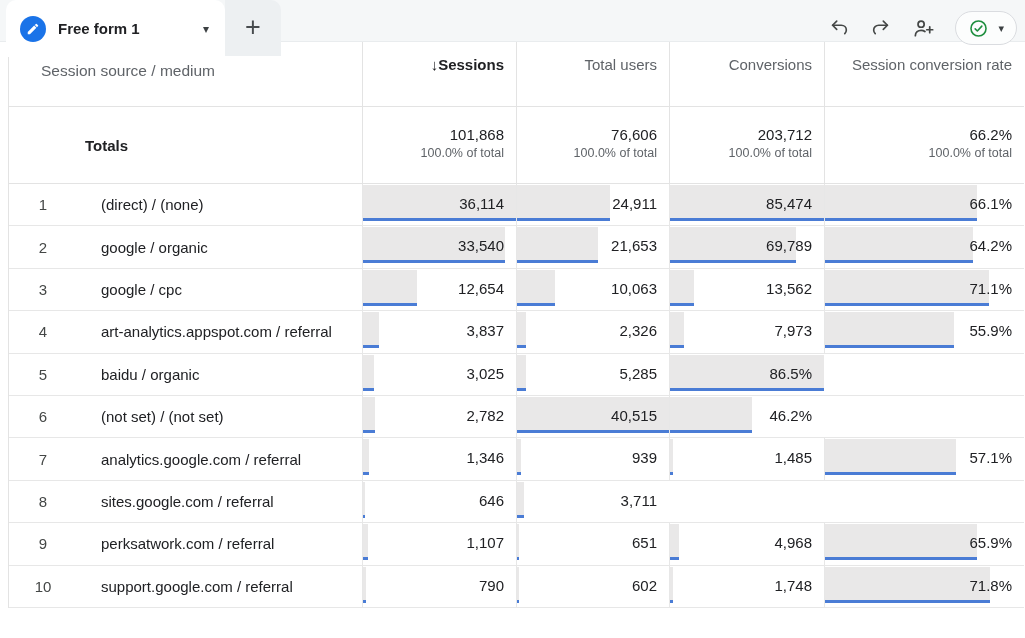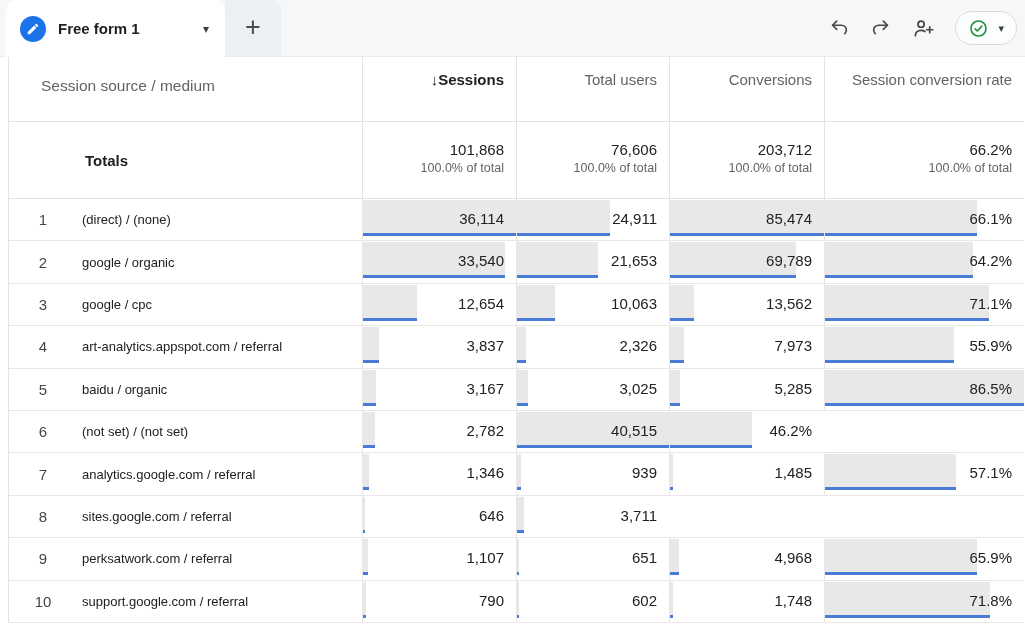--- a/index.html
+++ b/index.html
@@ -15,21 +15,21 @@
   }
   *{box-sizing:border-box;}
   html,body{margin:0;padding:0;}
   body{
     width:1025px;height:638px;background:#fff;overflow:hidden;
     font-family:"Liberation Sans", sans-serif;
     -webkit-font-smoothing:antialiased;
   }
   
   .tabbar{
-    height:57px;background:#f5f7f8;border-bottom:1px solid #e9ecee;
+    height:42px;background:#f5f7f8;border-bottom:1px solid #e9ecee;
     display:flex;align-items:flex-start;
   }
   .tab{
     height:57px;width:219px;margin-left:6px;background:#fff;
     border-radius:10px 10px 0 0;display:flex;align-items:center;
     padding:0 12px 0 14px;cursor:pointer;
   }
   .tab-icon-circle{
     width:26px;height:26px;border-radius:50%;background:var(--accent-blue);
     display:flex;align-items:center;justify-content:center;flex:0 0 auto;
@@ -66,21 +66,21 @@
   .th-metric.sorted{color:var(--text-primary);font-weight:700;}
   .sort-arrow{font-weight:700;}
   .totals{height:77px;border-bottom:1px solid var(--border);}
   .t-dim{padding:30px 0 0 76px;font-size:15px;font-weight:700;color:var(--text-primary);}
   .t-metric{border-left:1px solid var(--border);text-align:right;padding:19px 12px 0 0;}
   .t-val{font-size:15px;font-weight:400;color:var(--text-primary);}
   .t-sub{margin-top:3px;font-size:12.5px;color:var(--text-secondary);}
   .trow{height:42.4px;border-bottom:1px solid var(--border-light);cursor:pointer;}
   .r-dim{display:flex;align-items:center;}
   .r-rank{width:68px;text-align:center;font-size:15px;color:var(--icon-gray);}
-  .r-label{margin-left:5px;font-size:13px;color:var(--text-primary);white-space:nowrap;}
+  .r-label{margin-left:24px;font-size:15px;color:var(--text-primary);white-space:nowrap;}
   .r-metric{position:relative;border-left:1px solid var(--border-light);}
   .fill{position:absolute;left:0;top:1px;height:33px;background:var(--bar-fill);}
   .bbar{position:absolute;left:0;top:34px;height:3px;background:var(--bar-blue);}
   .mval{position:absolute;right:12px;top:2px;height:35px;line-height:35px;font-size:15px;color:var(--text-primary);}
 </style>
 </head>
 <body>
 
 <div class="app">
 
@@ -263,25 +263,20 @@
             <div class="bbar" style="width: 64.62%;"></div>
             <span class="mval">55.9%</span>
           </div>
         </div>
         <div class="trow row-grid">
           <div class="r-dim">
             <span class="r-rank">5</span>
             <span class="r-label">baidu / organic</span>
           </div>
           <div class="r-metric">
-            <div class="fill" style="width: 8.77%;"></div>
-            <div class="bbar" style="width: 8.77%;"></div>
-            <span class="mval">3,167</span>
-          </div>
-          <div class="r-metric">
             <div class="fill" style="width: 7.47%;"></div>
             <div class="bbar" style="width: 7.47%;"></div>
             <span class="mval">3,025</span>
           </div>
           <div class="r-metric">
             <div class="fill" style="width: 6.18%;"></div>
             <div class="bbar" style="width: 6.18%;"></div>
             <span class="mval">5,285</span>
           </div>
           <div class="r-metric">

